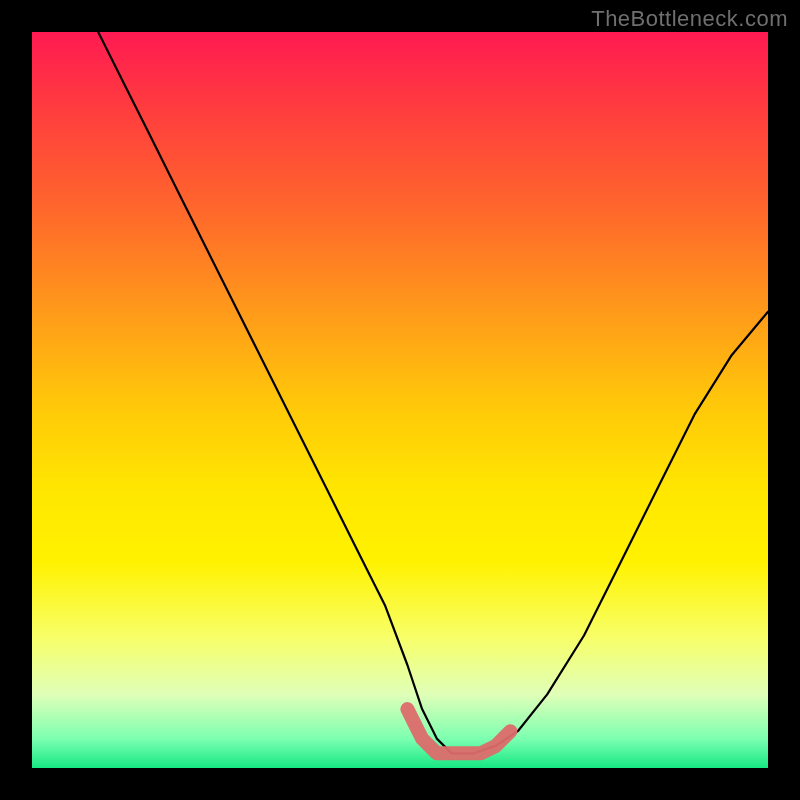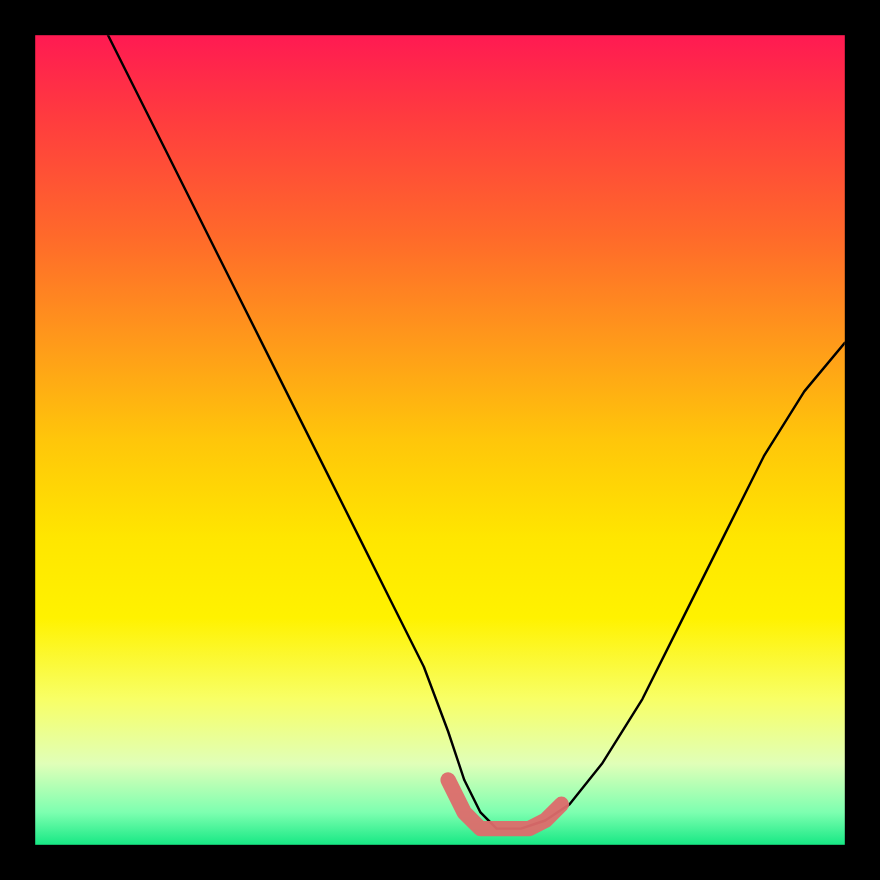--- a/index.html
+++ b/index.html
@@ -57,20 +57,21 @@
     width: 736px;
     height: 736px;
     z-index: 10;
     pointer-events: none;
   }
 </style>
 </head>
 <body>
 
 <div class="frame">
+  <div class="watermark">TheBottleneck.com</div>
 
   <div class="plot-area"></div>
 
   <svg class="curve" viewBox="0 0 736 736" preserveAspectRatio="none">
     <path id="main-curve" d="M66.2 0.0 L88.3 44.2 L117.8 103.0 L147.2 161.9 L176.6 220.8 L206.1 279.7 L235.5 338.6 L265.0 397.4 L294.4 456.3 L323.8 515.2 L353.3 574.1 L375.4 633.0 L390.1 677.1 L404.8 706.6 L419.5 721.3 L441.6 721.3 L463.7 713.9 L485.8 699.2 L515.2 662.4 L552.0 603.5 L588.8 529.9 L625.6 456.3 L662.4 382.7 L699.2 323.8 L736.0 279.7" fill="none" stroke="#000" stroke-width="2.2" stroke-linecap="round" stroke-linejoin="round"></path>
     <path id="marker-curve" d="M375.4 677.1 L390.1 706.6 L404.8 721.3 L419.5 721.3 L434.2 721.3 L449.0 721.3 L463.7 713.9 L478.4 699.2" fill="none" stroke="#dd6b6b" stroke-width="14" stroke-linecap="round" stroke-linejoin="round" opacity="0.95"></path>
   </svg>
 </div>
 
 </body></html>

